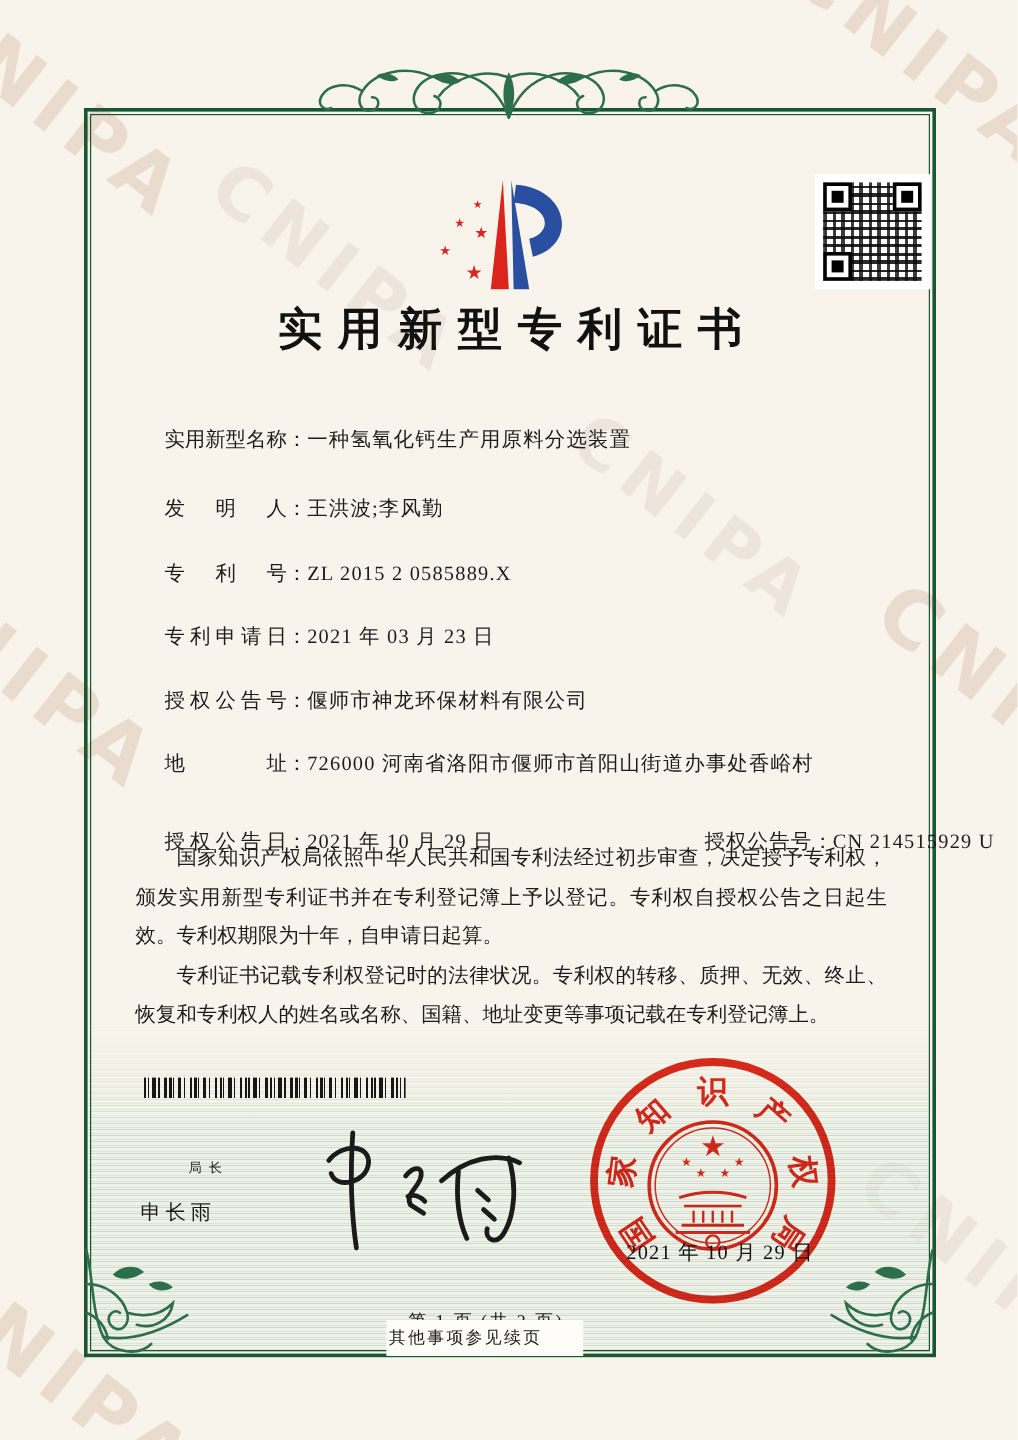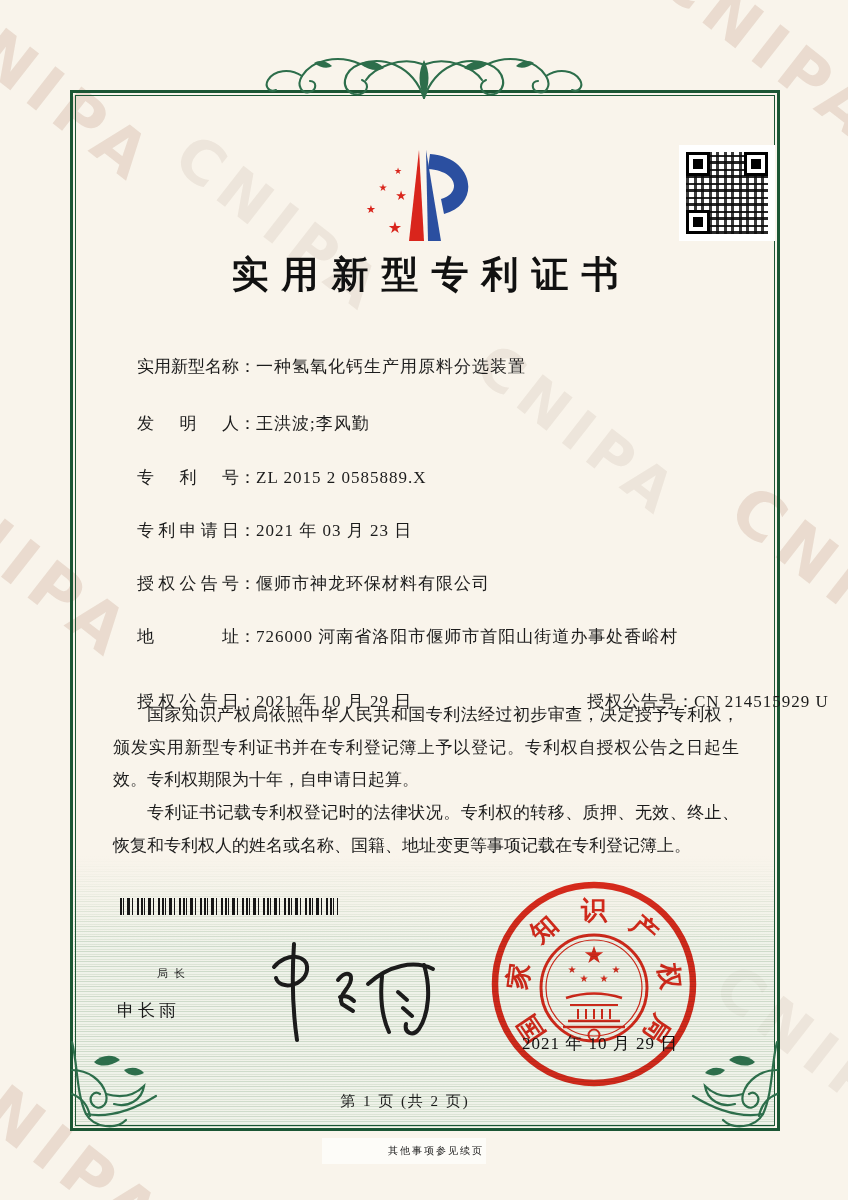--- a/index.html
+++ b/index.html
@@ -102,22 +102,22 @@
   .emblem-star{ font-family:"DejaVu Sans",sans-serif; fill:#e02c1e; text-anchor:middle; dominant-baseline:central; }
   .seal-date{
     position:absolute; left:512px; top:1032px; width:176px; text-align:center;
     font-size:17px; color:#111; letter-spacing:1px;
   }
   .page-info{
     position:absolute; left:70px; top:1092px; width:710px; text-align:center;
     font-size:15px; letter-spacing:2px; padding-right:40px; box-sizing:border-box;font-family:Liberation Serif, serif;
   }
   .footer-note{
-    position:absolute; left:322px; top:1138px; width:160px; padding:6px 2px;
-    background:#fdfcf8; text-align:right; font-size:10px; letter-spacing:2px;
+    position:absolute; left:322px; top:1100px; width:160px; padding:6px 2px;
+    background:#fdfcf8; text-align:left; font-size:14px; letter-spacing:2px;
   }
 </style>
 </head>
 <body>
 
 <div class="page">
 
   <div class="wm" style="left:-35px; top:-20px; font-size:64px;">CNIPA</div>
   <div class="wm" style="left:690px; top:-62px; font-size:64px;">CNIPA</div>
   <div class="wm faint" style="left:205px; top:120px; font-size:60px;">CNIPA</div>

